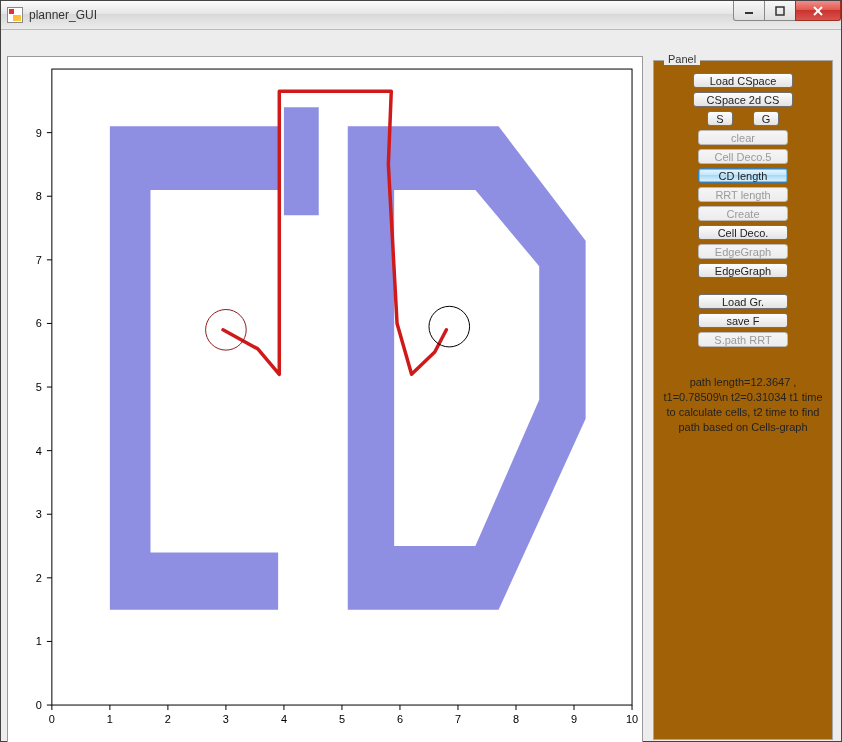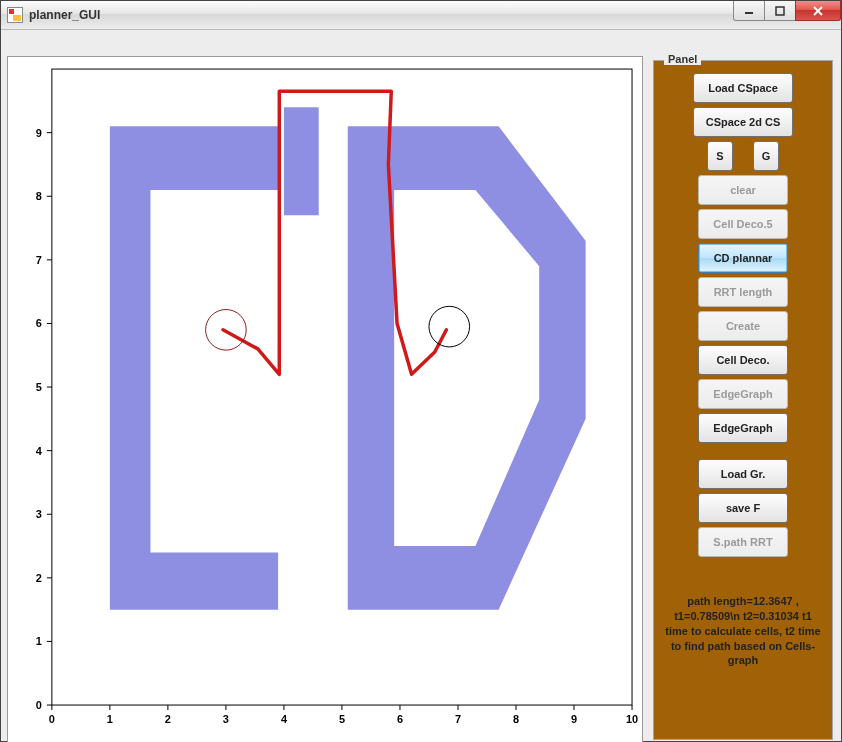--- a/index.html
+++ b/index.html
@@ -12,21 +12,20 @@
   }
   .window {
     width: 842px;
     height: 742px;
     background: #e8e8e8;
     border: 1px solid #444;
     box-sizing: border-box;
     display: flex;
     flex-direction: column;
     position: relative;
-    font-weight: bold;
   }
   .titlebar {
     height: 28px;
     background: linear-gradient(to bottom, #fcfcfc 0%, #e6e6e6 45%, #d8d8d8 46%, #ececec 100%);
     border-bottom: 1px solid #bbb;
     display: flex;
     align-items: center;
     padding: 0 4px 0 6px;
     position: relative;
   }
@@ -124,21 +123,21 @@
   }
   .panel-inner {
     padding: 12px 10px 10px 10px;
     display: flex;
     flex-direction: column;
     align-items: center;
     gap: 4px;
   }
   .btn {
     min-width: 90px;
-    height: 30px;
+    height: 15px;
     border: 1px solid #707070;
     border-radius: 3px;
     background: linear-gradient(to bottom, #fefefe, #e3e3e3);
     font-size: 11px;
     color: #222;
     display: flex;
     align-items: center;
     justify-content: center;
     padding: 0 8px;
     cursor: pointer;
@@ -157,21 +156,21 @@
     cursor: default;
     text-align: right;
   }
   .btn-row {
     display: flex;
     gap: 20px;
   }
   .btn.small { min-width: 26px; width: 26px; padding: 0; }
   .spacer { height: 8px; }
   .info-text {
-    margin-top: 33px;
+    margin-top: 24px;
     width: 160px;
     text-align: center;
     font-size: 11px;
     color: #222;
     line-height: 1.35;
   }
   
   .axis-label { font-size: 11px; fill: #000; }
 </style>
 </head>
@@ -262,21 +261,21 @@
       <div class="panel-title">Panel</div>
       <div class="panel-inner">
         <div class="btn wide">Load CSpace</div>
         <div class="btn wide">CSpace 2d CS</div>
         <div class="btn-row">
           <div class="btn small">S</div>
           <div class="btn small">G</div>
         </div>
         <div class="btn disabled">clear</div>
         <div class="btn disabled">Cell Deco.5</div>
-        <div class="btn selected">CD plannar</div>
+        <div class="btn selected">CD length</div>
         <div class="btn disabled">RRT length</div>
         <div class="btn disabled">Create</div>
         <div class="btn">Cell Deco.</div>
         <div class="btn disabled">EdgeGraph</div>
         <div class="btn">EdgeGraph</div>
         <div class="spacer"></div>
         <div class="btn">Load Gr.</div>
         <div class="btn">save F</div>
         <div class="btn disabled">S.path RRT</div>
         <div class="info-text">path length=12.3647 , t1=0.78509\n t2=0.31034 t1 time to calculate cells, t2 time to find path based on Cells-graph</div>

